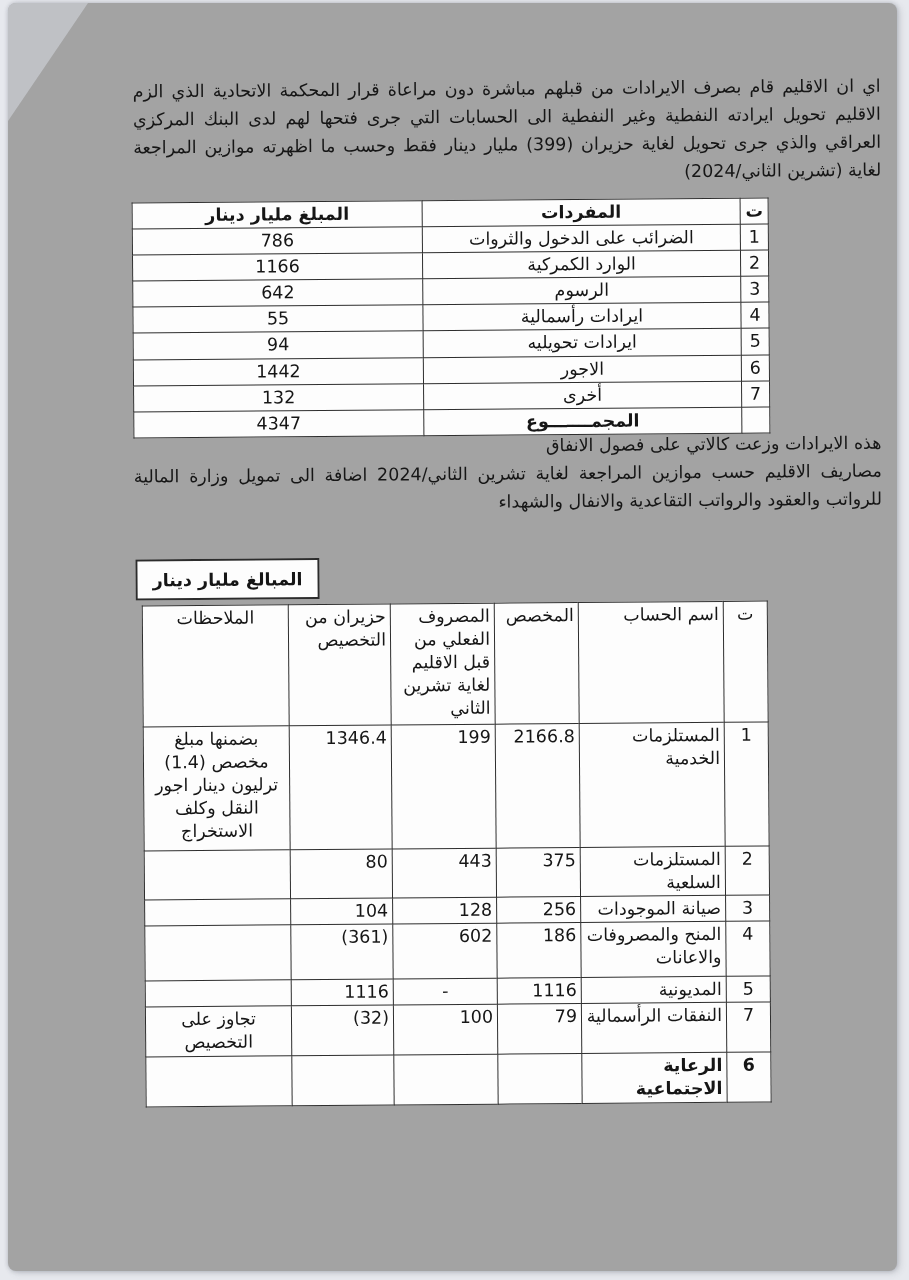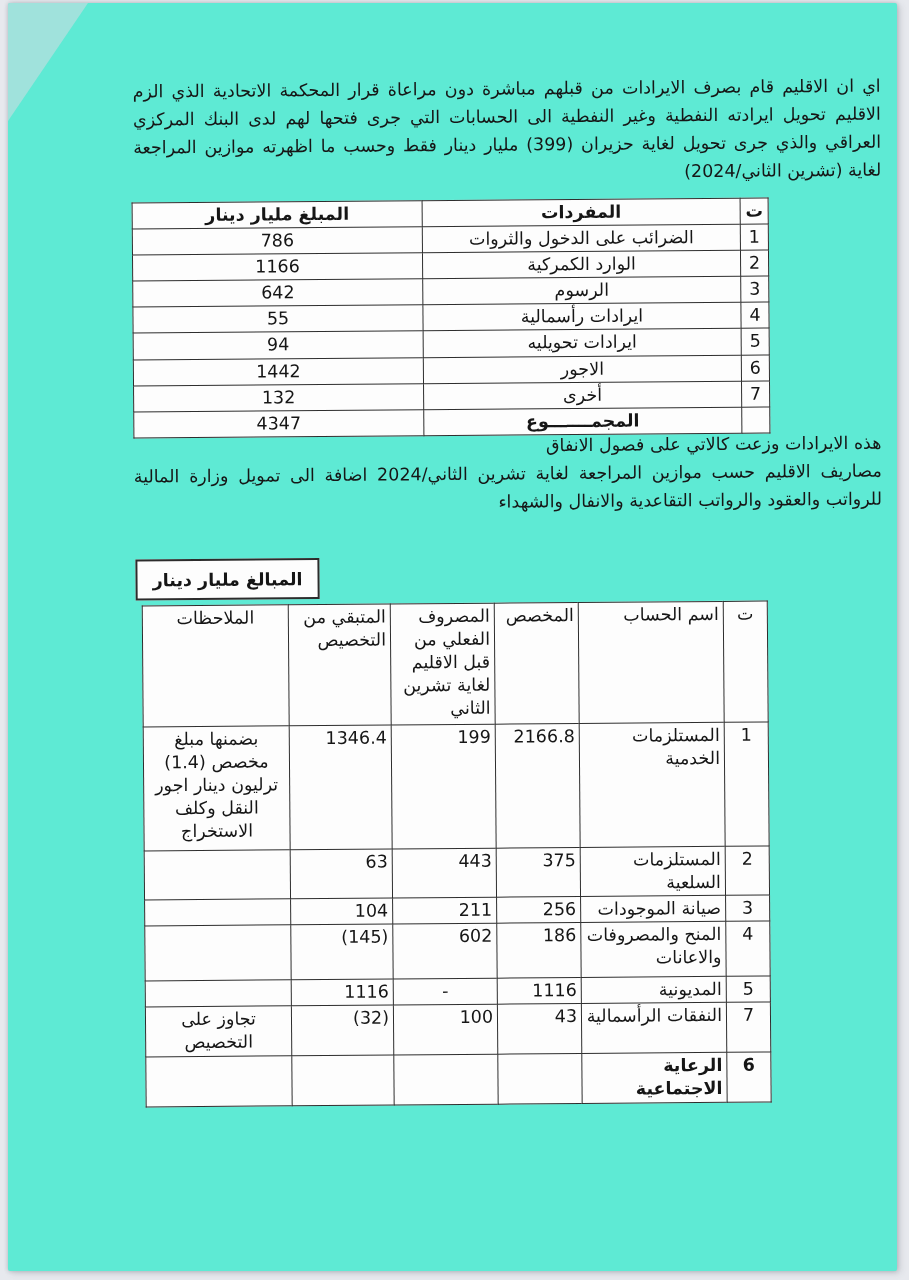--- a/index.html
+++ b/index.html
@@ -4,21 +4,21 @@
 <style>
   html,body{margin:0;padding:0;}
   body{
     width:909px;height:1280px;position:relative;overflow:hidden;
     background:#e7e9ee;
     font-family:"DejaVu Sans",sans-serif;
     color:#161616;
   }
   .page{
     position:absolute;left:8px;top:3px;width:889px;height:1268px;
-    background:#5eead4;border-radius:2px;
+    background:#a3a3a3;border-radius:8px;
     box-shadow:0 0 4px rgba(70,75,90,.30), 3px 2px 7px rgba(70,75,90,.18);
     overflow:hidden;
   }
   .corner-wedge{
     position:absolute;left:0;top:0;width:80px;height:118px;
     background:#d7dae1;
     clip-path:polygon(0 0,80px 0,0 118px);
     opacity:.55;
   }
   .content{
@@ -140,67 +140,67 @@
         <col style="width:104px">
           <col style="width:102px">
           <col style="width:146px">
       </colgroup>
       <tbody>
           <tr>
         <th class="ctr">ت</th>
         <th>اسم الحساب</th>
         <th>المخصص</th>
         <th>المصروف الفعلي من قبل الاقليم لغاية تشرين الثاني</th>
-        <th>المتبقي من التخصيص</th>
+        <th>حزيران من التخصيص</th>
         <th class="ctr">الملاحظات</th>
       </tr>
       <tr style="height:124px">
         <td class="no">1</td>
         <td class="name">المستلزمات الخدمية</td>
         <td class="num">2166.8</td>
         <td class="num">199</td>
         <td class="num">1346.4</td>
         <td class="notes">بضمنها مبلغ مخصص (1.4) ترليون دينار اجور النقل وكلف الاستخراج</td>
       </tr>
       <tr style="height:26px">
         <td class="no">2</td>
         <td class="name">المستلزمات السلعية</td>
         <td class="num">375</td>
         <td class="num">443</td>
-        <td class="num">63</td>
+        <td class="num">80</td>
         <td class="notes"></td>
       </tr>
       <tr style="height:25px">
         <td class="no">3</td>
         <td class="name">صيانة الموجودات</td>
         <td class="num">256</td>
-        <td class="num">211</td>
+        <td class="num">128</td>
         <td class="num">104</td>
         <td class="notes"></td>
       </tr>
       <tr style="height:55px">
         <td class="no">4</td>
         <td class="name">المنح والمصروفات والاعانات</td>
         <td class="num">186</td>
         <td class="num">602</td>
-        <td class="num">(145)</td>
+        <td class="num">(361)</td>
         <td class="notes"></td>
       </tr>
       <tr style="height:25px">
         <td class="no">5</td>
         <td class="name">المديونية</td>
         <td class="num">1116</td>
         <td class="num ctr">-</td>
         <td class="num">1116</td>
         <td class="notes"></td>
       </tr>
       <tr style="height:50px">
         <td class="no">7</td>
         <td class="name">النفقات الرأسمالية</td>
-        <td class="num">43</td>
+        <td class="num">79</td>
         <td class="num">100</td>
         <td class="num">(32)</td>
         <td class="notes">تجاوز على التخصيص</td>
       </tr>
       <tr class="bold" style="height:28px">
         <td class="no">6</td>
         <td class="name">الرعاية الاجتماعية</td>
         <td class="num"></td>
         <td class="num"></td>
         <td class="num"></td>

